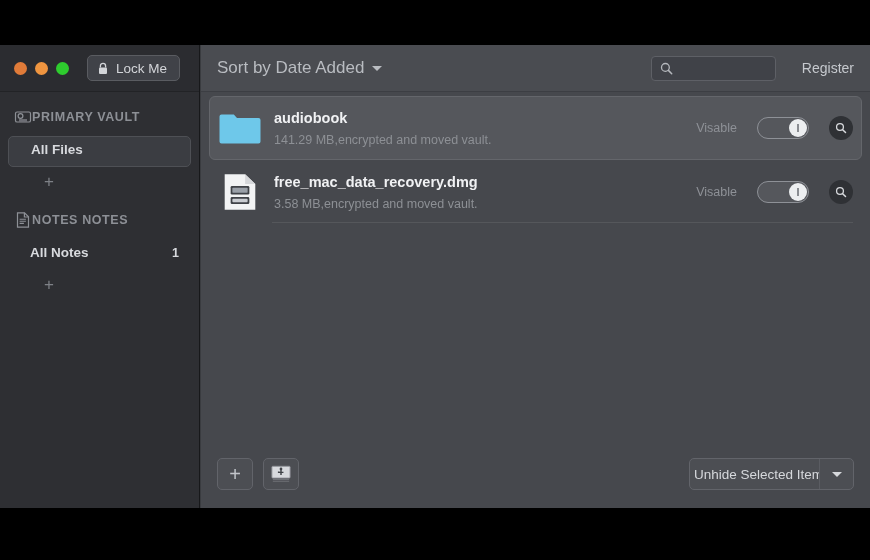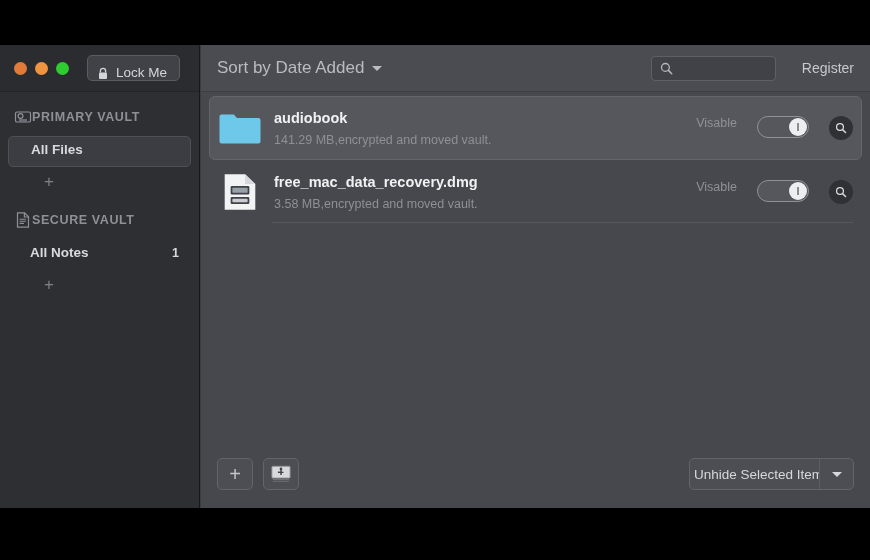--- a/index.html
+++ b/index.html
@@ -33,21 +33,21 @@
   }
   .traffic { display: flex; align-items: center; gap: 8px; }
   .tl { width: 13px; height: 13px; border-radius: 50%; display: block; }
   .tl.close { background: #e07b39; }
   .tl.min   { background: #ef9540; }
   .tl.max   { background: #2ecc2e; }
 
   .lock-btn {
     margin-left: 18px;
     height: 26px;
-    display: flex; align-items: flex-end; gap: 7px;
+    display: flex; align-items: center; gap: 7px;
     padding: 0 12px 0 9px;
     border: 1px solid #5a5c61;
     border-radius: 5px;
     background: #404248;
     color: #d3d5d9;
     font-size: 13.5px;
     cursor: pointer;
   }
   .lock-glyph { width: 12px; height: 13px; display: block; }
 
@@ -168,21 +168,21 @@
     color: #f0f1f3; font-size: 14.5px; font-weight: bold;
     white-space: nowrap;
   }
   .file-sub {
     margin-top: 7px;
     color: #8d9095; font-size: 12.5px;
     white-space: nowrap;
   }
   .row-right {
     margin-left: auto;
-    display: flex; gap: 20px;
+    display: flex; align-items: center; gap: 20px;
   }
   .vis-label { color: #8e9197; font-size: 12.5px; }
   .switch {
     width: 52px; height: 22px;
     border-radius: 11px;
     background: #55575c;
     border: 1px solid #8e9197;
     position: relative;
     cursor: pointer;
   }
@@ -298,21 +298,21 @@
     </div>
 
     <div class="sb-section">
       <span class="sb-icon">
         <svg viewBox="0 0 18 18" width="18" height="18">
           <path d="M3.5 1.8h7l4 4v10.4h-11z" fill="none" stroke="#8d9096" stroke-width="1.2"></path>
           <path d="M10.4 1.8v4.2h4.1" fill="none" stroke="#8d9096" stroke-width="1.2"></path>
           <path d="M5.6 8.2h6.3M5.6 10.3h6.3M5.6 12.4h4.3" stroke="#8d9096" stroke-width="1.1"></path>
         </svg>
       </span>
-      <span class="sb-section-label">SECURE VAULT</span>
+      <span class="sb-section-label">NOTES NOTES</span>
     </div>
 
     <div class="sb-item">
       <span>All Notes</span>
       <span class="count">1</span>
     </div>
 
     <div class="sb-plus">
       <span>+</span>
     </div>

